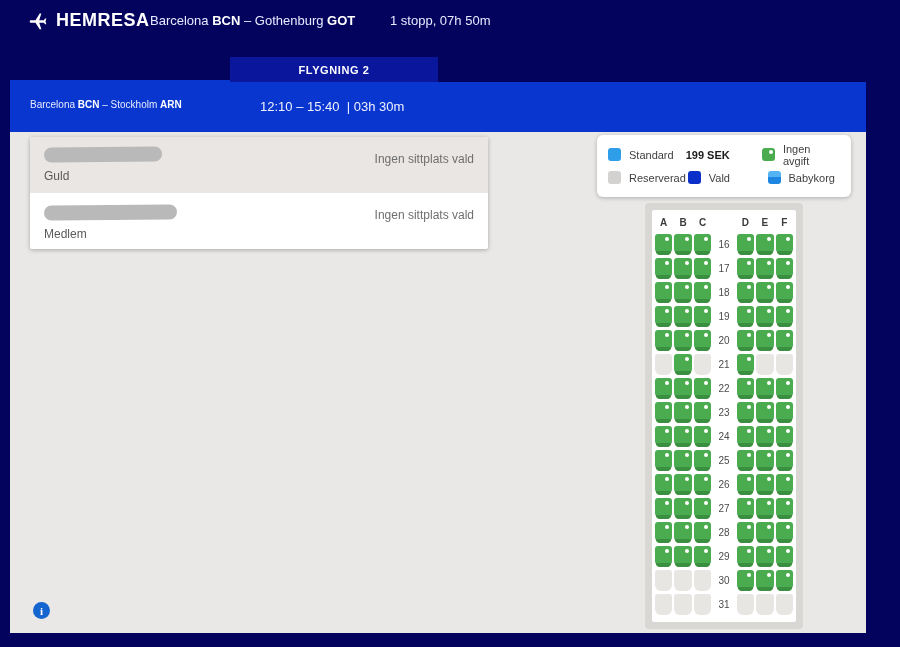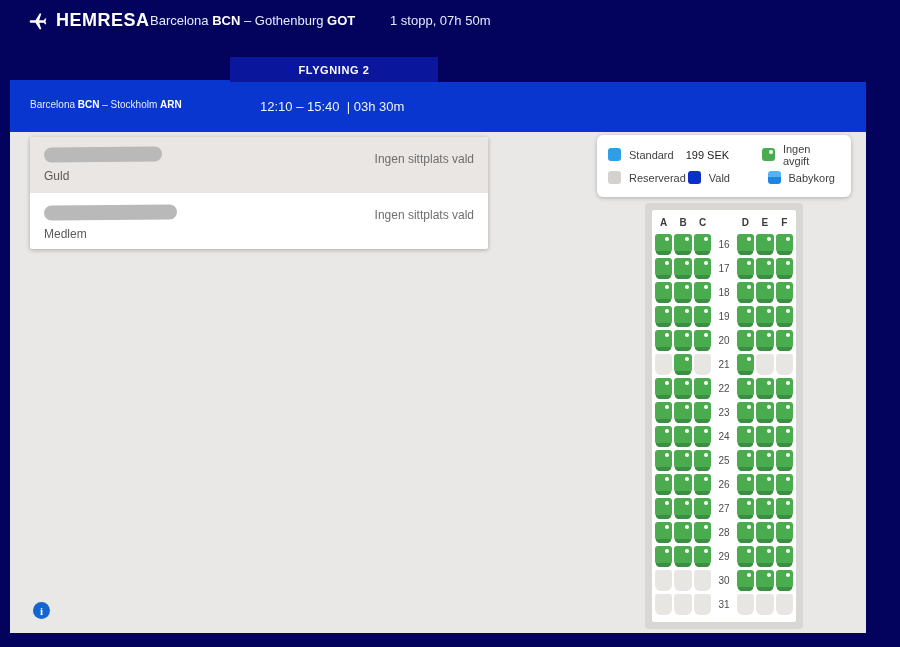--- a/index.html
+++ b/index.html
@@ -52,21 +52,21 @@
   .li-reserved { width:82px; }
   .li-vald { width:82px; }
   .sq { width:13px; height:13px; border-radius:3px; flex:0 0 auto; }
   .sq-standard { background:#2f9ee8; }
   .sq-reserved { background:#d4d2d0; }
   .sq-vald { background:#0b2fc9; }
   .sq-babykorg { background:linear-gradient(#54b3f2 0 45%, #1e86e0 45% 100%); }
   .sq-green { background:#4aab4f; position:relative; }
   .sq-green::before { content:''; position:absolute; top:2px; right:2px; width:4px; height:4px;
                       border-radius:50%; background:#fff; }
-  .legend-price { font-weight:400; color:#1c1c1c; margin-left:4px; }
+  .legend-price { font-weight:700; color:#1c1c1c; margin-left:4px; }
 
   
   .seatmap { position:absolute; left:635px; top:71px; width:158px; background:#d9d7d4;
              border-radius:4px; padding:7px; }
   .seatmap-inner { background:#fff; border-radius:2px; padding:4px 2px 6px 2px; }
   .seat-row { display:flex; align-items:center; justify-content:center; }
   .col-letter { width:20px; text-align:center; font-size:10px; font-weight:700; color:#3c3c3c; height:18px; line-height:18px; }
   .col-gap { width:24px; }
   .row-num { width:24px; text-align:center; font-size:10px; font-weight:400; color:#4a4a4a; }
   .seat { width:18px; height:21px; margin:1.5px 1px; border-radius:3px 3px 6px 6px; position:relative; }

